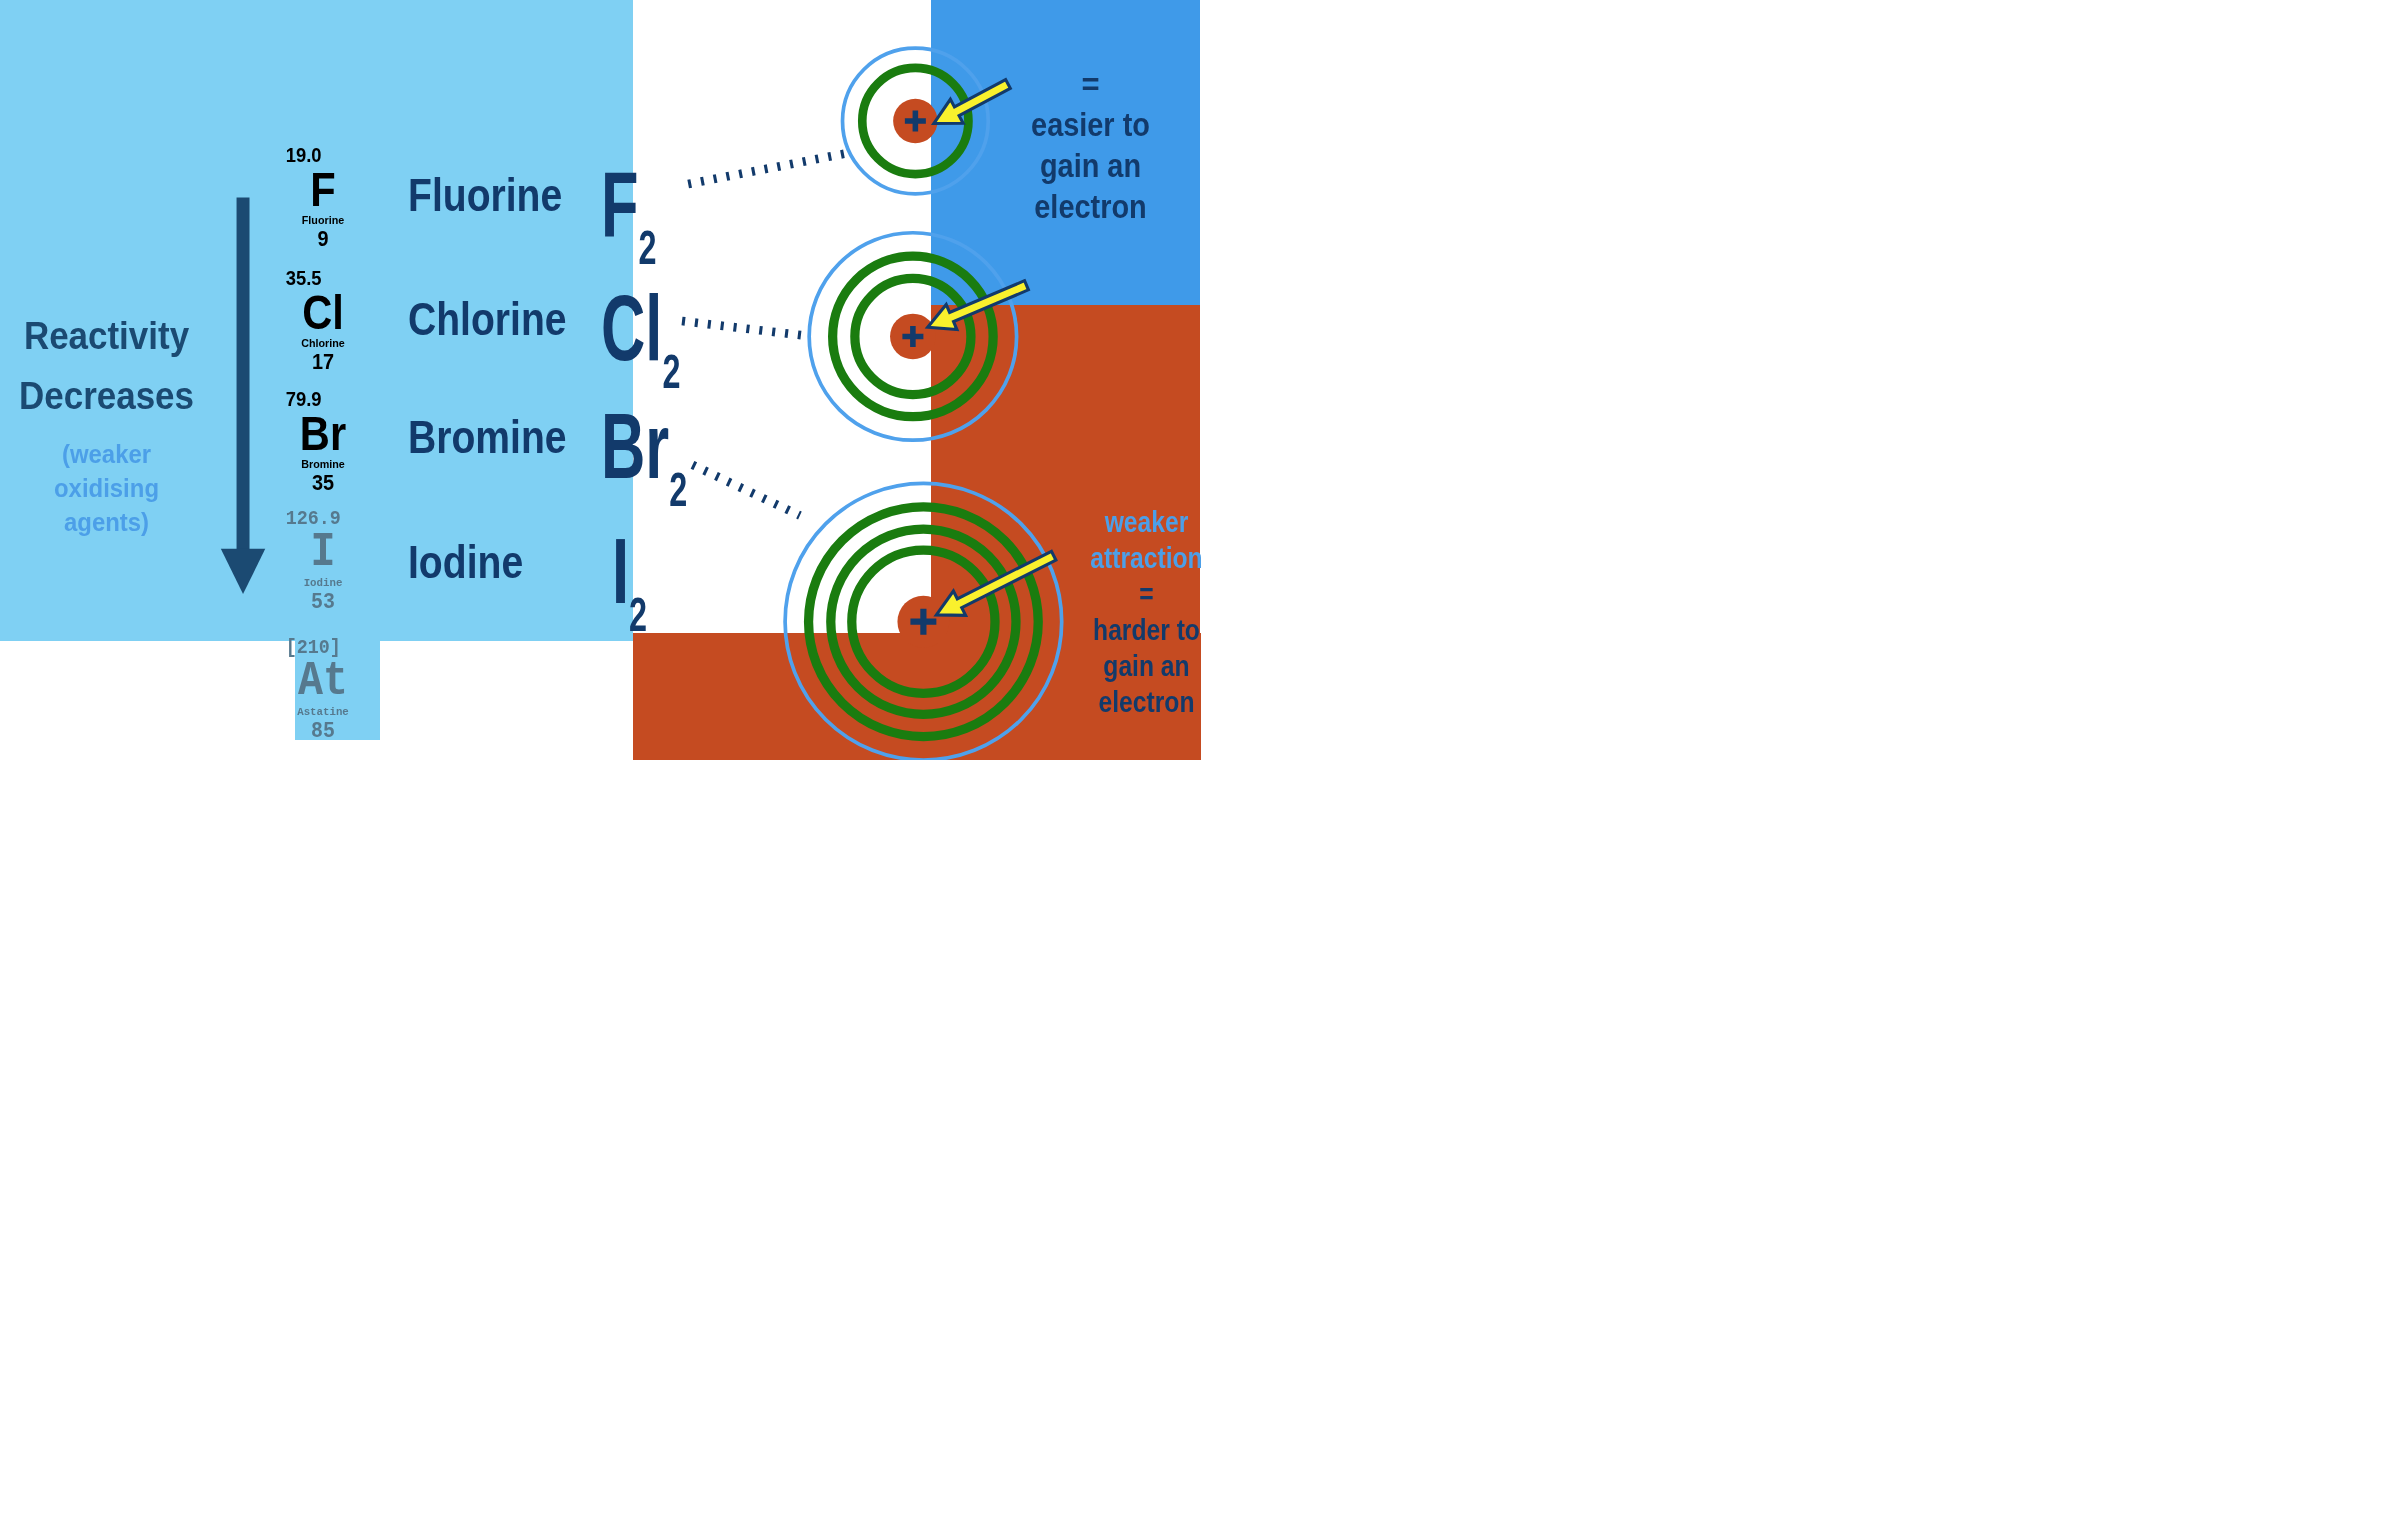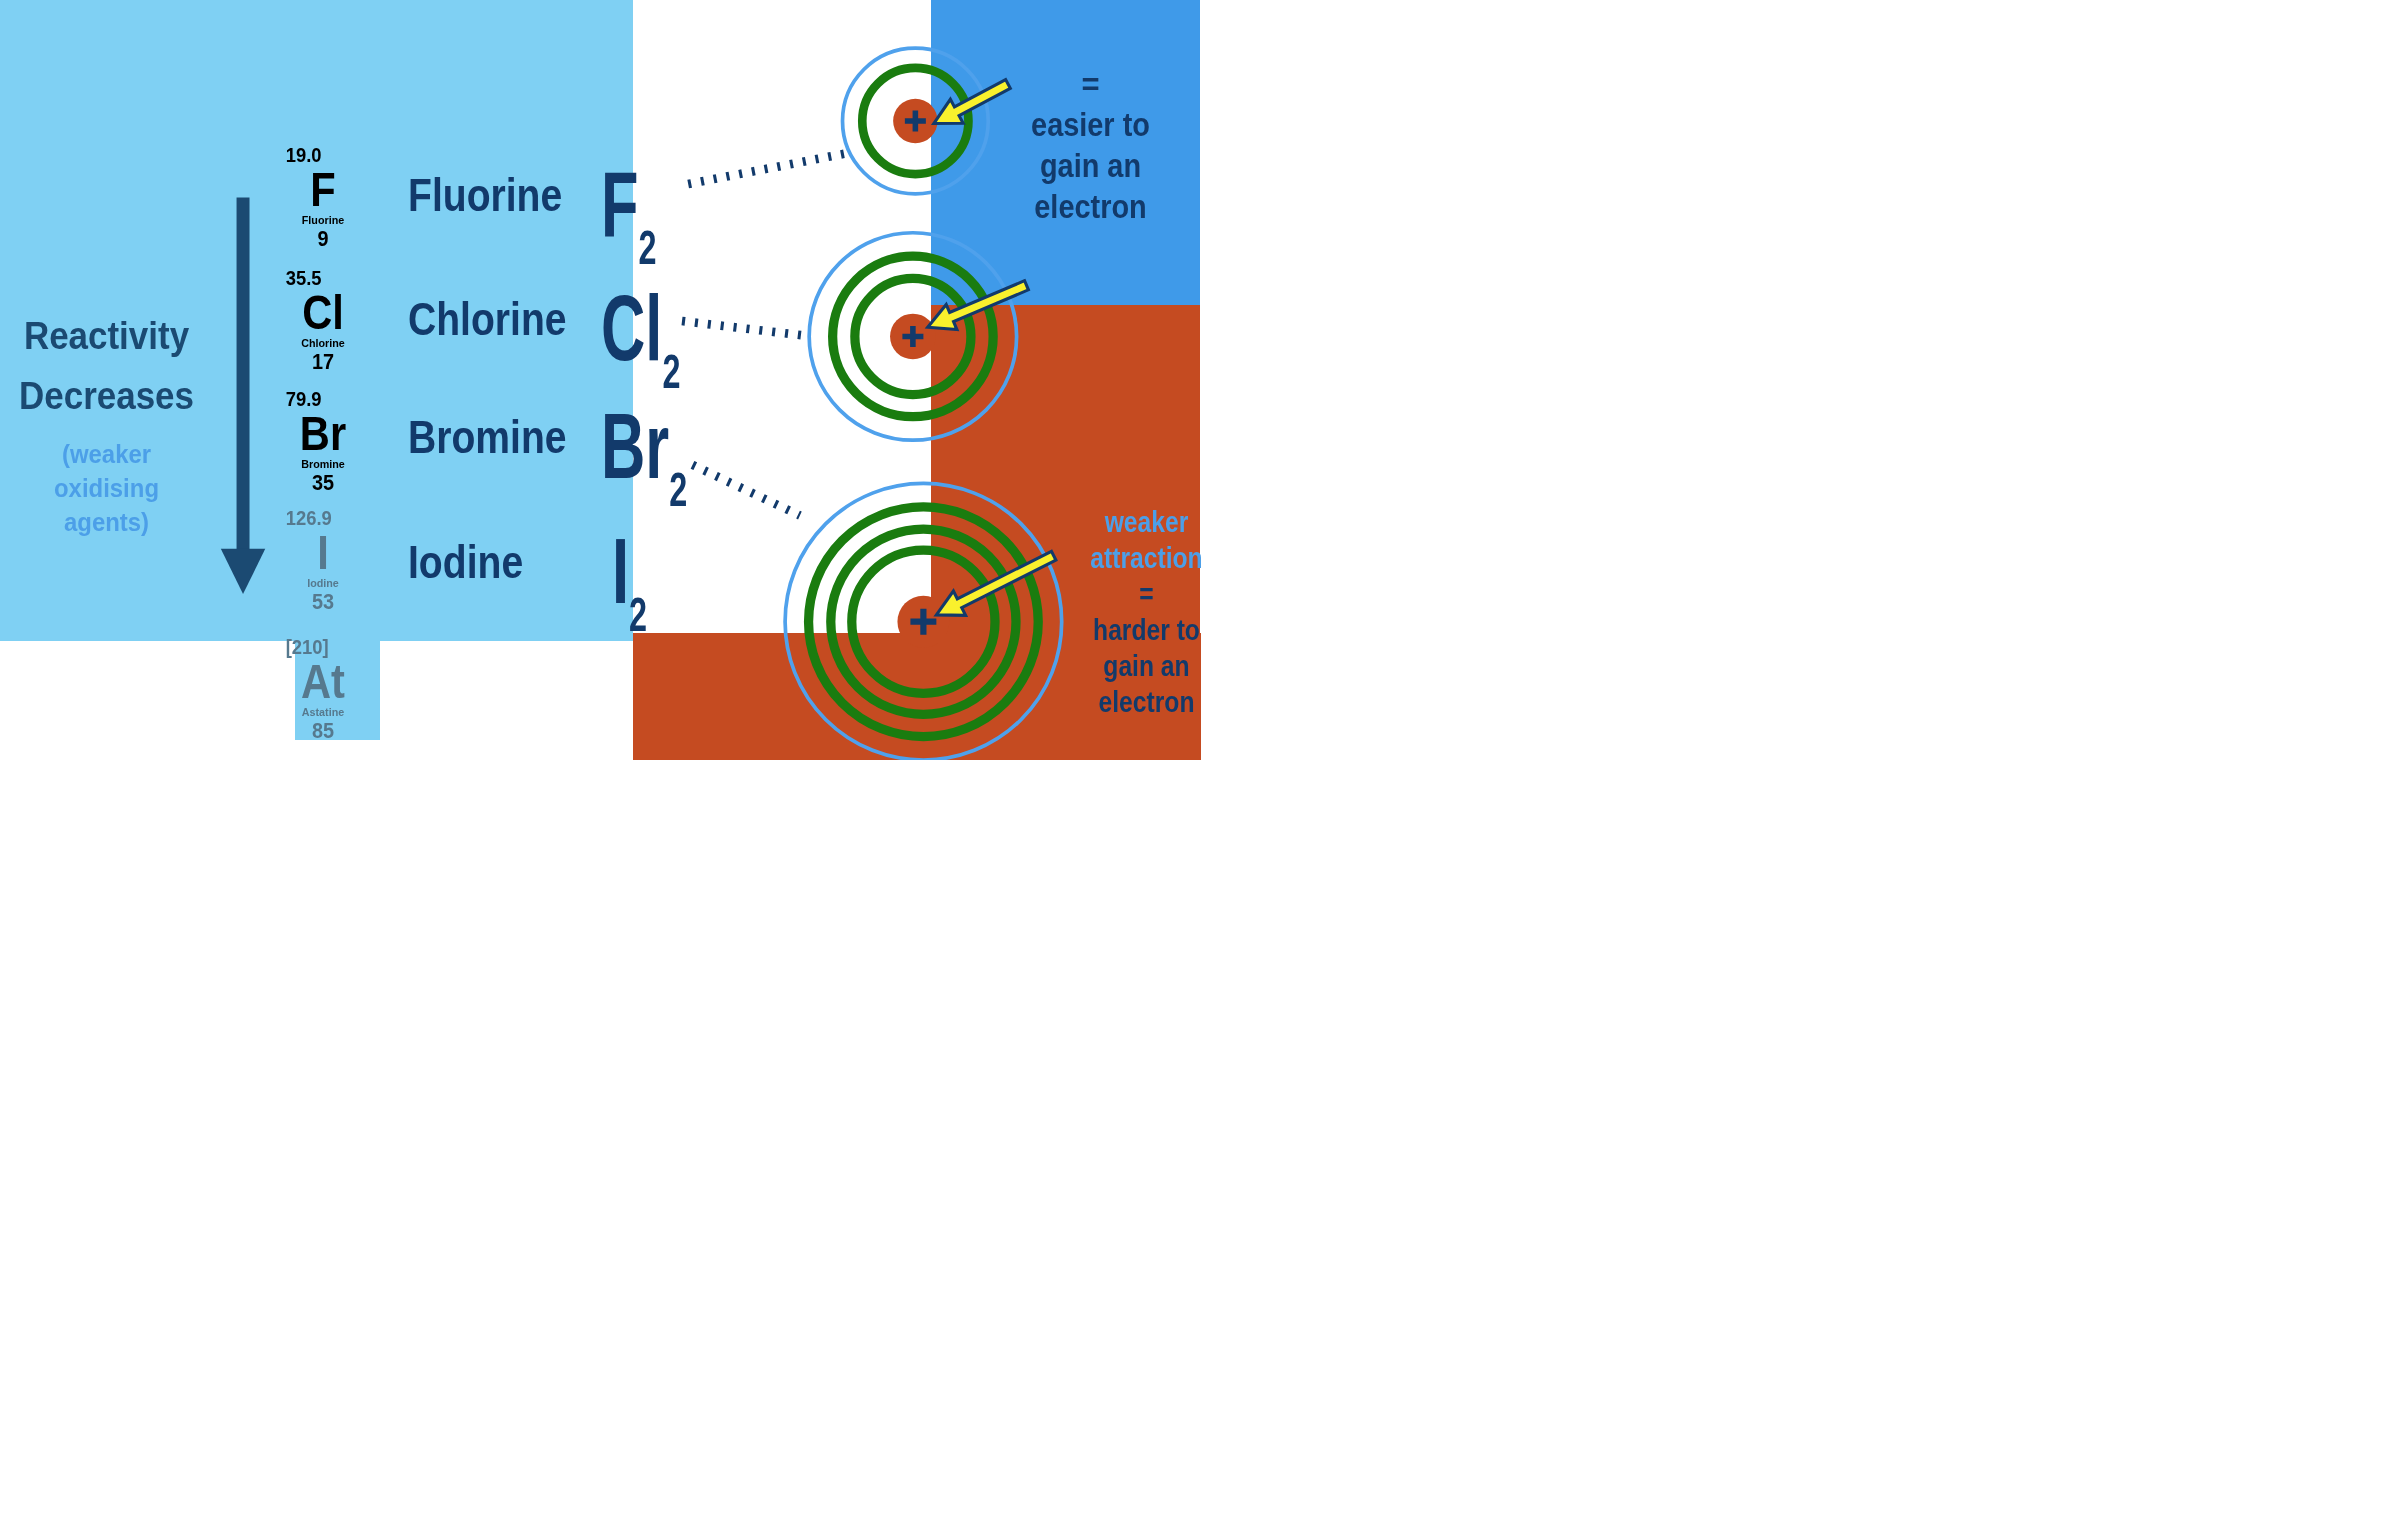--- a/index.html
+++ b/index.html
@@ -22,21 +22,21 @@
   
   .tile{left:280px;width:86px;color:#000;}
   .tile .mass{font-size:20px;line-height:21px;font-weight:bold;text-align:left;padding-left:6.2px;
               transform:scaleX(.92);transform-origin:left top;}
   .tile .symbol{font-size:49px;line-height:46px;font-weight:bold;text-align:center;
                 transform:scaleX(.85);transform-origin:center top;}
   .tile .ename{font-size:11.7px;line-height:16px;font-weight:bold;text-align:center;
                transform:scaleX(.92);transform-origin:center top;}
   .tile .enumber{font-size:21.6px;line-height:22px;font-weight:bold;text-align:center;
                  transform:scaleX(.92);transform-origin:center top;}
-  .tile.muted{color:var(--slate);}
+  .tile.muted{color:var(--slate);font-family:Liberation Mono, monospace;}
   .t-f{top:145px;} .t-cl{top:268px;} .t-br{top:389px;} .t-i{top:508px;} .t-at{top:637px;}
   
   .erow{left:408px;width:408px;height:124px;color:var(--navy);}
   .erow .rname{position:absolute;left:0;top:14px;font-size:46px;line-height:46px;font-weight:bold;
                transform:scaleX(.85);transform-origin:left top;white-space:nowrap;}
   .erow .rformula{position:absolute;left:193px;top:0;font-size:93px;line-height:93px;font-weight:bold;
                   transform:scaleX(.66);transform-origin:left top;white-space:nowrap;}
   .erow .rsub{font-size:49px;position:relative;top:28px;}
   .r-f{top:158px;} .r-cl{top:282px;} .r-br{top:400px;} .r-i{top:525px;}
   .r-i .rformula{left:204px;}

